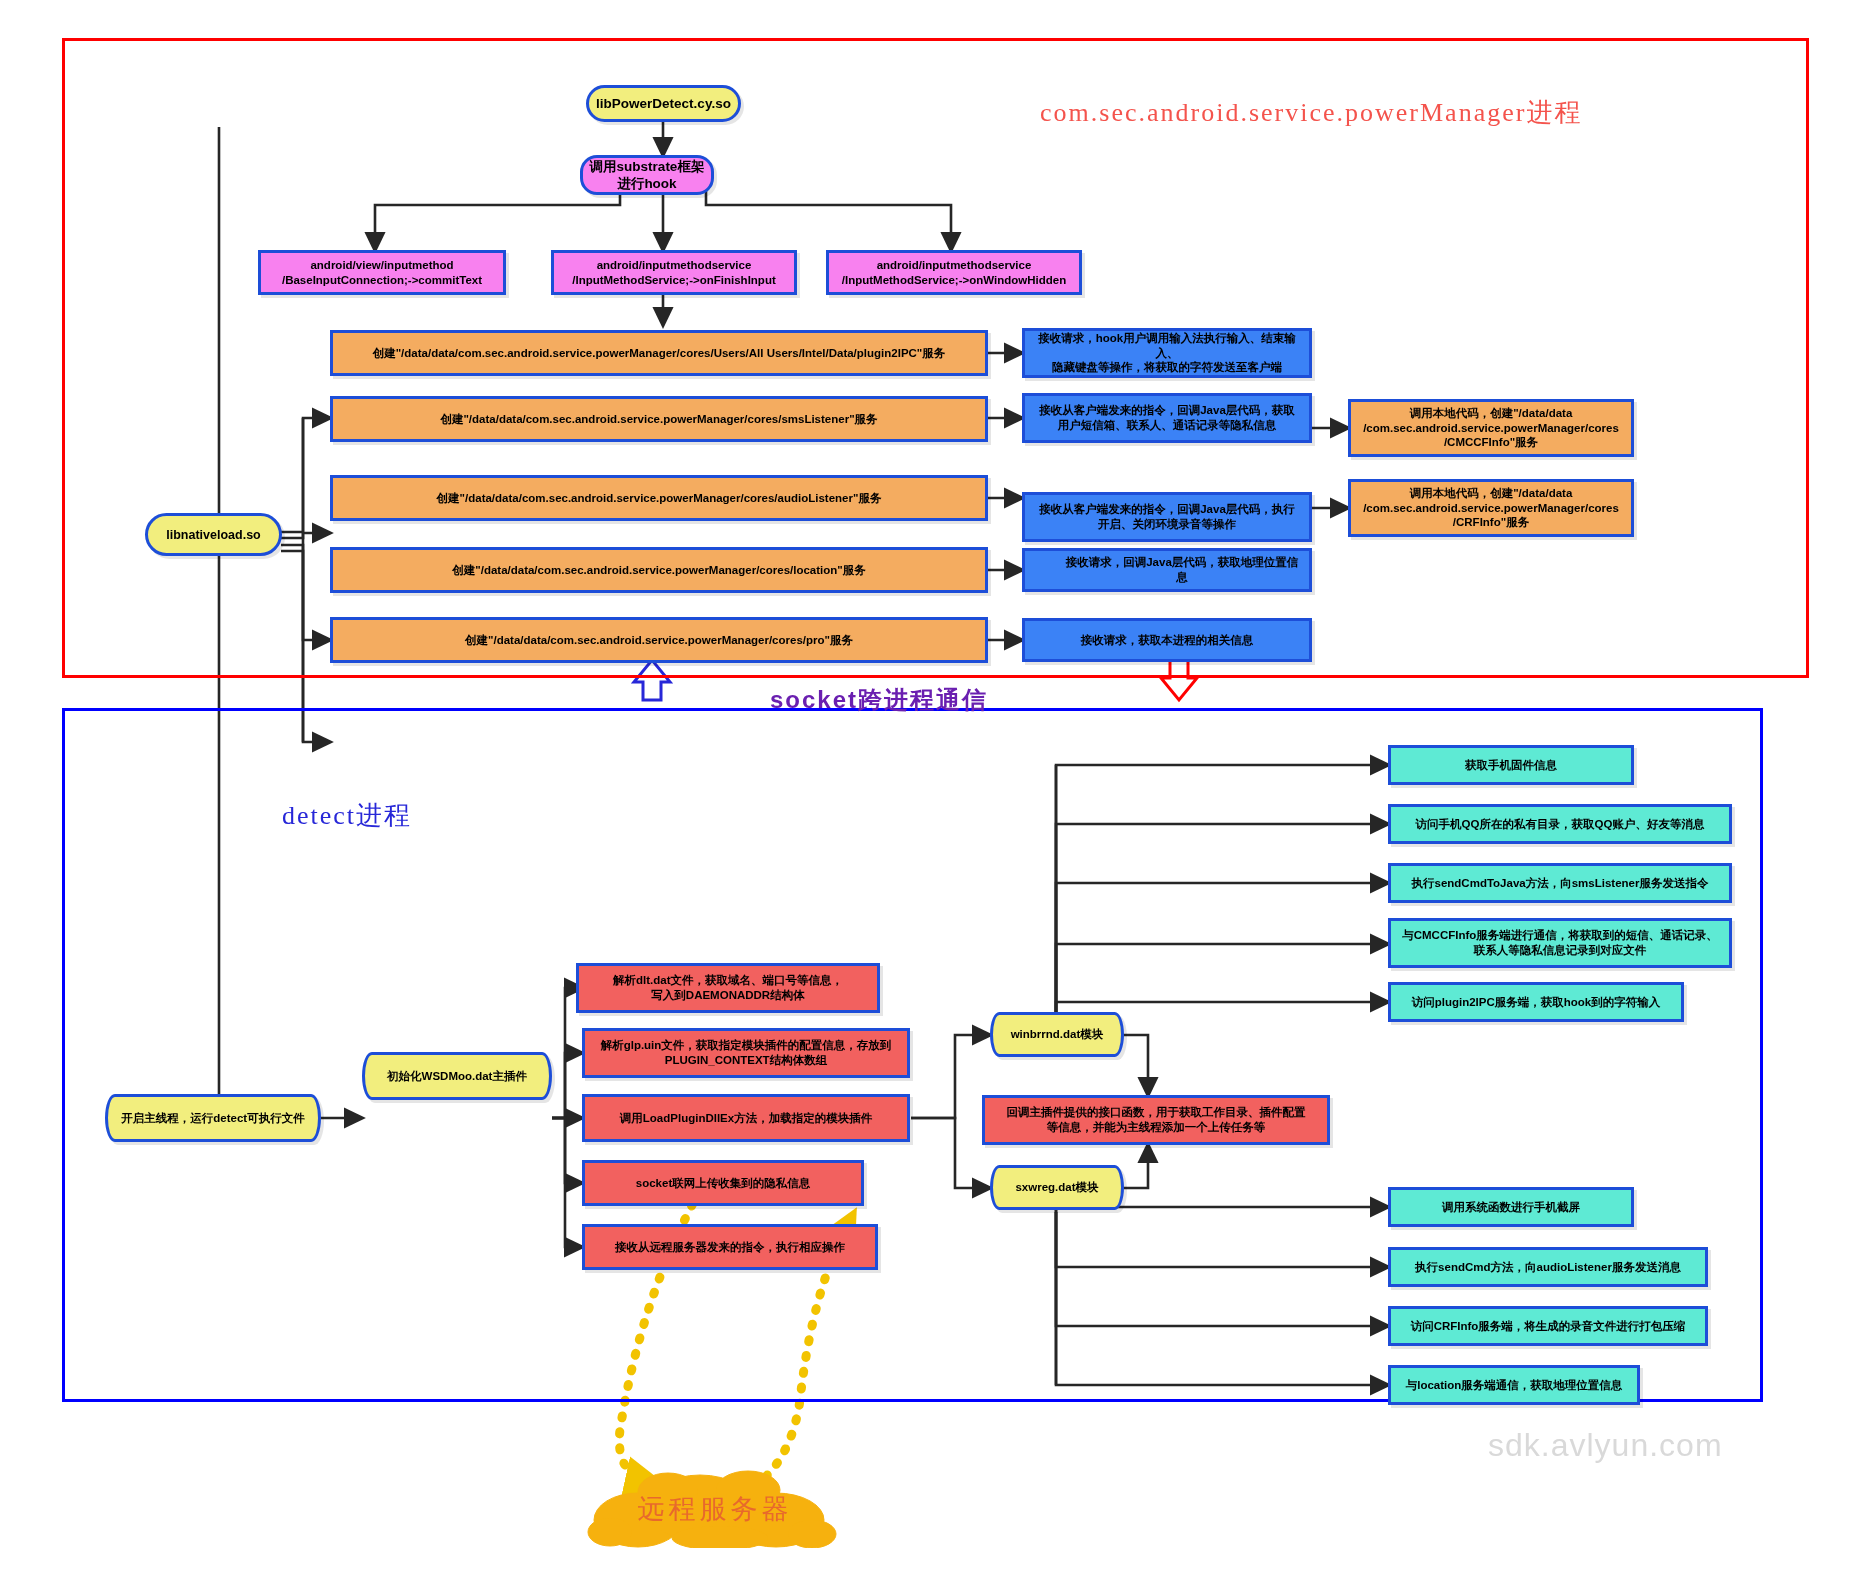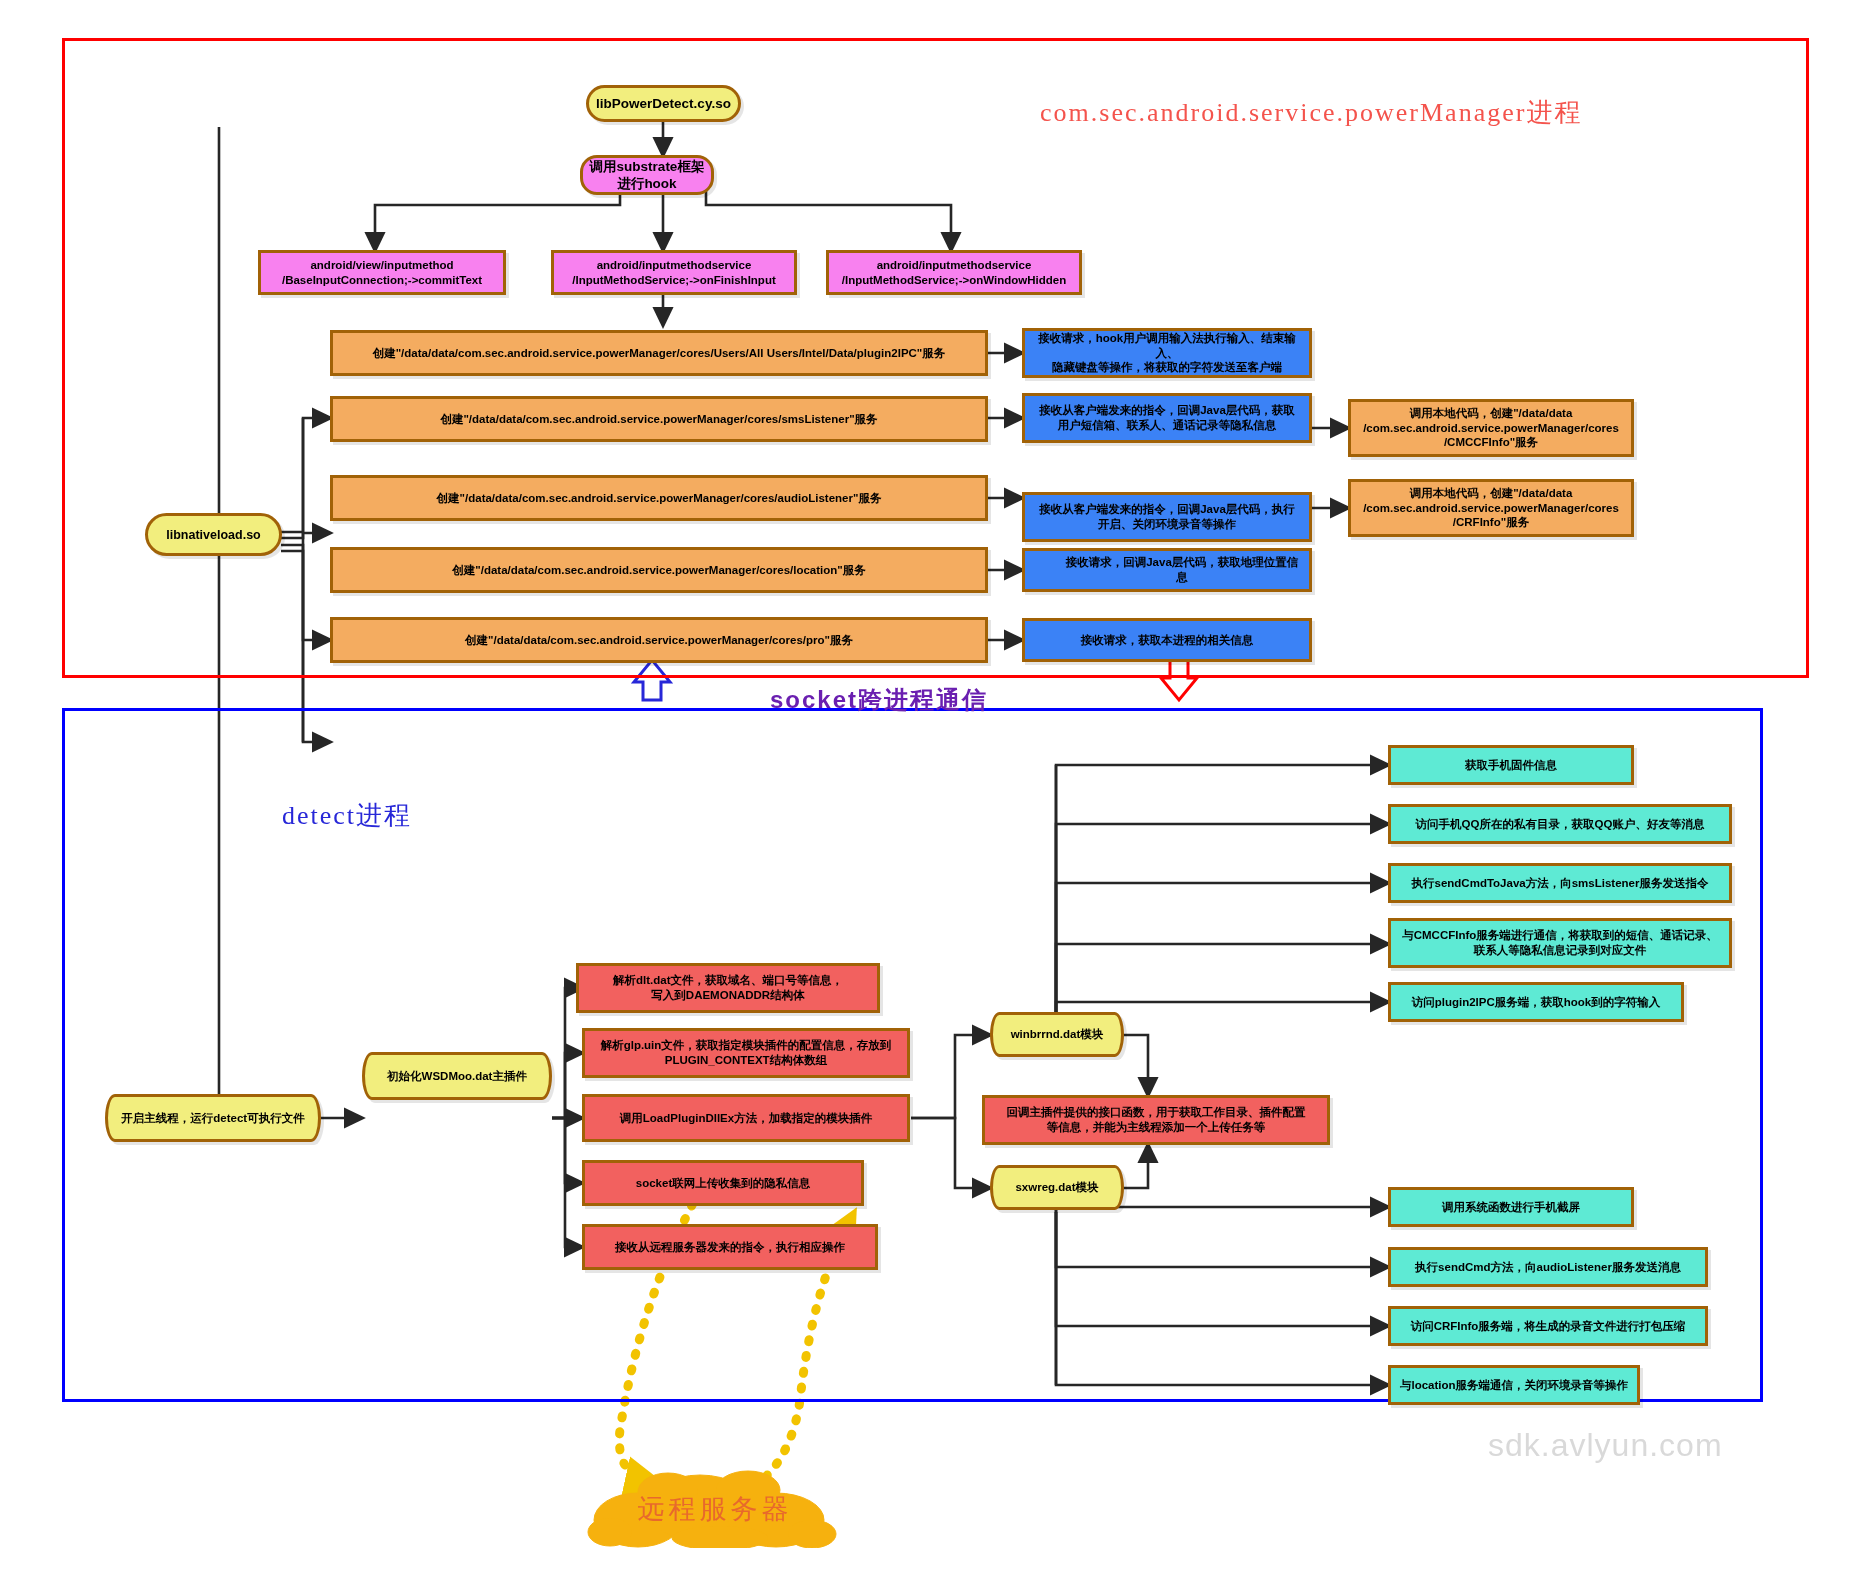--- a/index.html
+++ b/index.html
@@ -26,21 +26,21 @@
     letter-spacing:2px;
     white-space:nowrap;
   }
   .label-red  { color:#f4534c; font-size:26px; }
   .label-blue { color:#2727d8; font-size:26px; }
   .label-socket { color:#6a1fb0; font-size:24px; font-weight:bold; font-family:"Liberation Sans",sans-serif; }
 
   
   .node {
     position:absolute;
-    border:3px solid #a16207;
+    border:3px solid #1d4ed8;
     display:flex;
     align-items:center;
     justify-content:center;
     text-align:center;
     font-weight:bold;
     color:#000;
     line-height:1.28;
     padding:3px 6px;
     box-shadow:3px 3px 0 rgba(0,0,0,0.10);
   }
@@ -304,21 +304,21 @@
   <div class="node n-green fs11" style="left:1388px; top:1187px; width:246px; height:40px;">
     <span>调用系统函数进行手机截屏</span>
   </div>
   <div class="node n-green fs11" style="left:1388px; top:1247px; width:320px; height:40px;">
     <span>执行sendCmd方法，向audioListener服务发送消息</span>
   </div>
   <div class="node n-green fs11" style="left:1388px; top:1306px; width:320px; height:40px;">
     <span>访问CRFInfo服务端，将生成的录音文件进行打包压缩</span>
   </div>
   <div class="node n-green fs11" style="left:1388px; top:1365px; width:252px; height:40px;">
-    <span>与location服务端通信，关闭环境录音等操作</span>
+    <span>与location服务端通信，获取地理位置信息</span>
   </div>
 
   <div class="cloud" style="left:580px; top:1470px;">
     <svg viewBox="0 0 270 78" width="270" height="78" style="position:absolute;left:0;top:0;">
       <g fill="#f6b10e" stroke="#f6b10e" stroke-width="1">
         <ellipse cx="58" cy="50" rx="44" ry="27"></ellipse>
         <ellipse cx="120" cy="38" rx="54" ry="33"></ellipse>
         <ellipse cx="196" cy="50" rx="48" ry="27"></ellipse>
         <ellipse cx="88" cy="22" rx="30" ry="19"></ellipse>
         <ellipse cx="168" cy="20" rx="32" ry="19"></ellipse>

